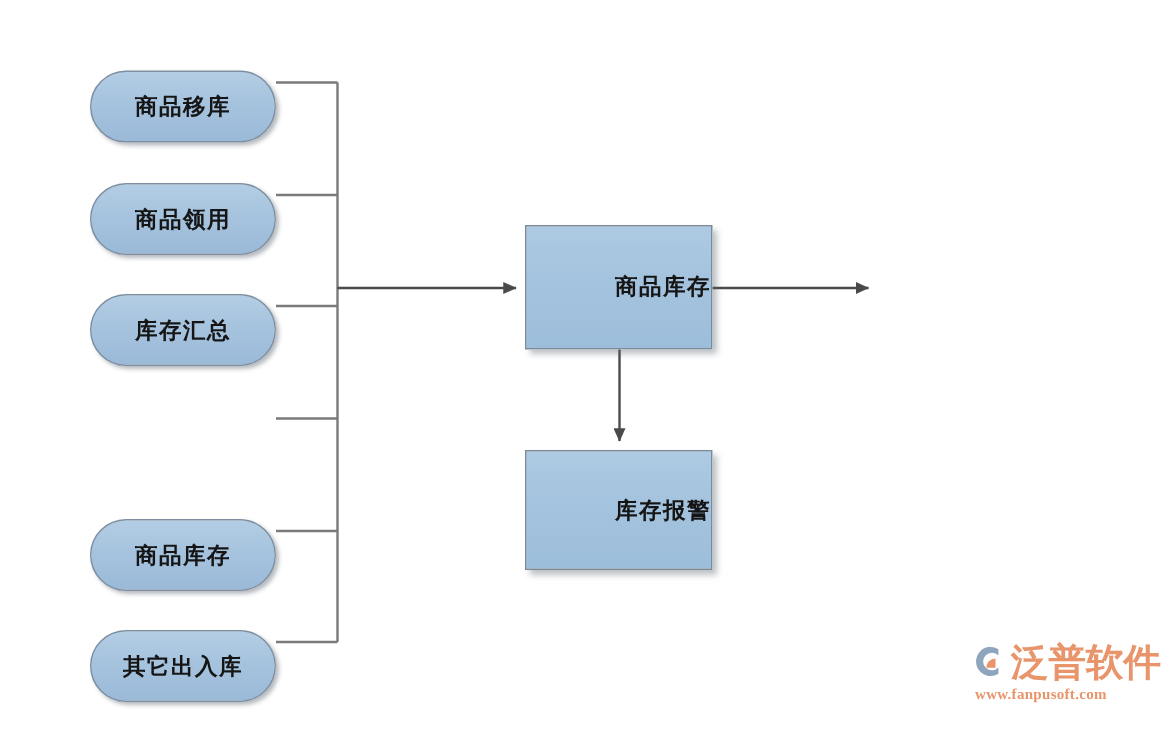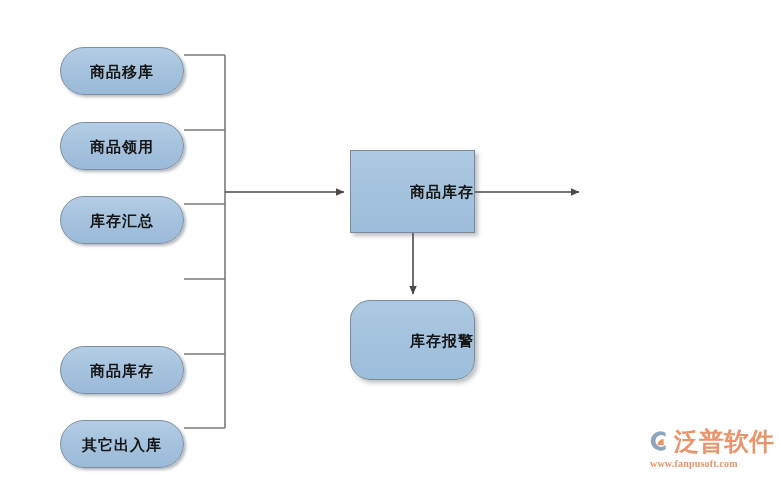--- a/index.html
+++ b/index.html
@@ -61,21 +61,21 @@
     align-items: center;
     justify-content: flex-end;
     border: 1px solid #7a8a99;
     background: linear-gradient(180deg, #aecae3 0%, #a3c2dd 50%, #9dbedb 100%);
     box-shadow: 3px 3px 4px rgba(90, 100, 110, 0.4);
     box-sizing: border-box;
     padding-left: 15px;
   }
   #node-inventory  { left: 350px; top: 150px; width: 125px; height: 83px; }
   #node-summary    { left: 585px; top: 150px; width: 128px; height: 83px; }
-  #node-alert      { left: 350px; top: 300px; width: 125px; height: 80px; border-radius: 20px; }
+  #node-alert      { left: 350px; top: 300px; width: 125px; height: 80px; }
 
   
   #watermark {
     position: absolute;
     left: 648px;
     top: 424px;
     width: 126px;
     height: 54px;
     z-index: 3;
   }

